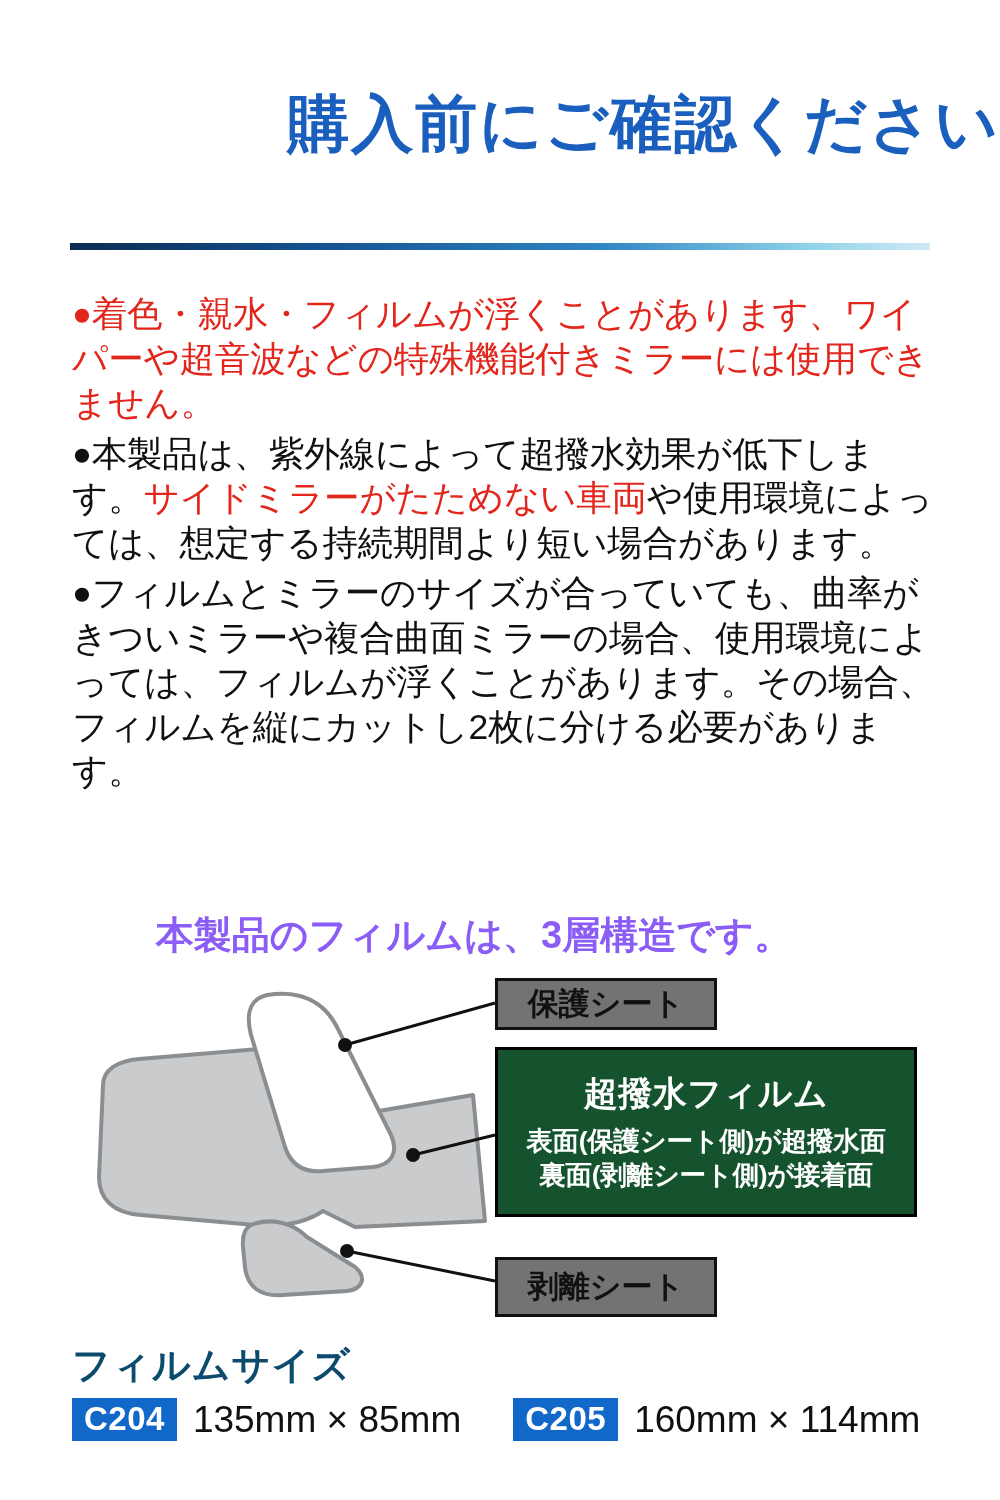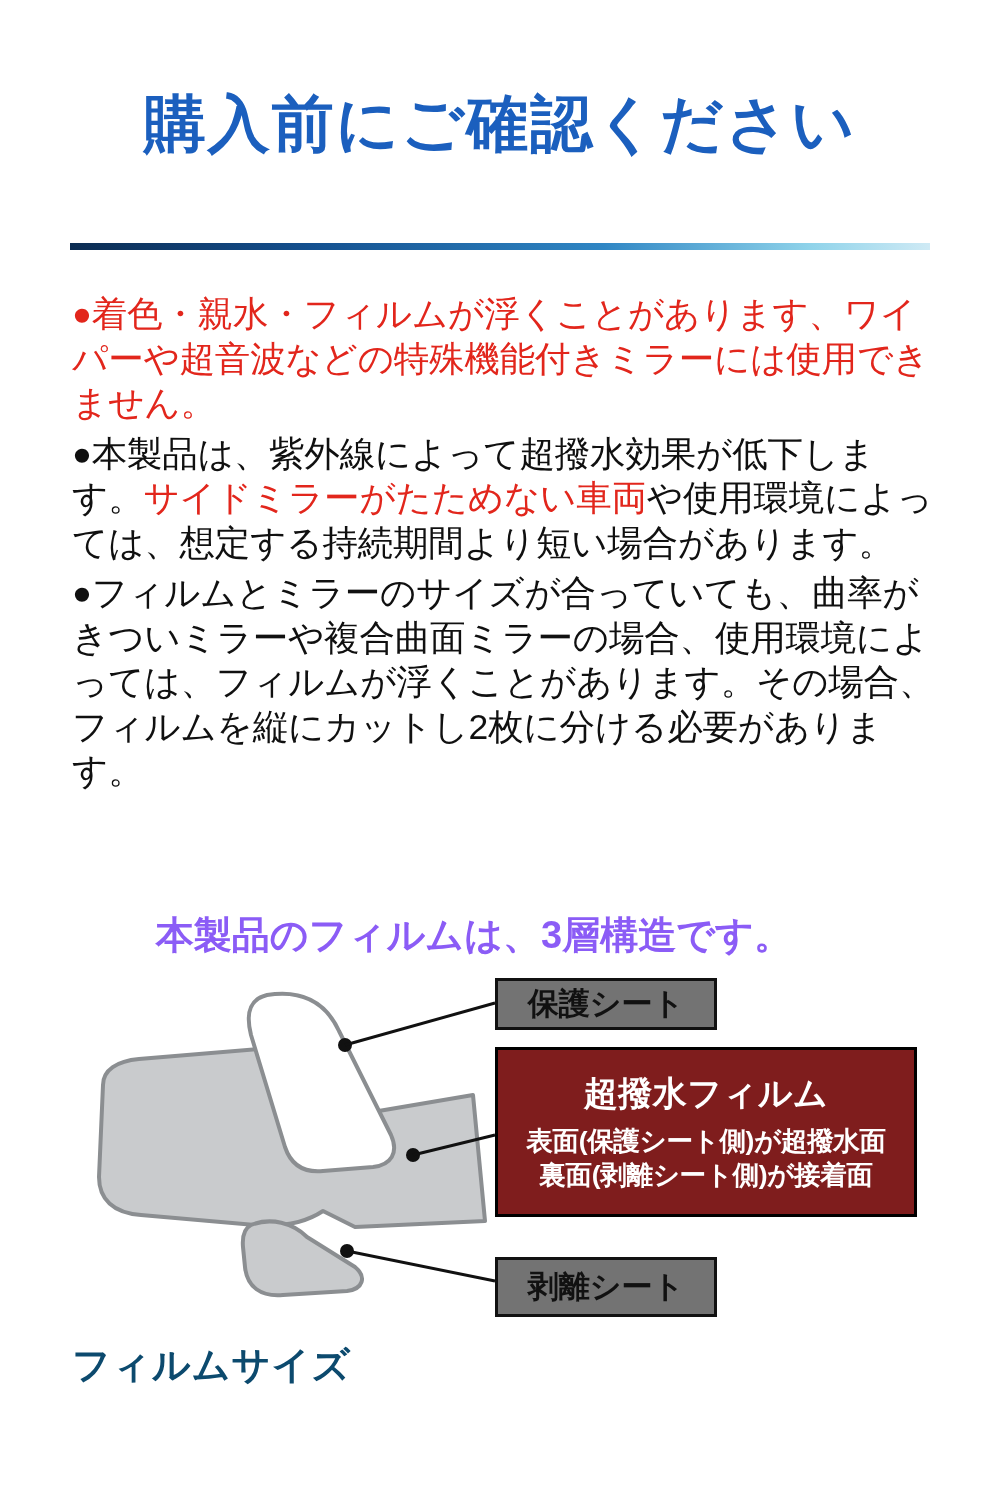--- a/index.html
+++ b/index.html
@@ -21,21 +21,21 @@
     height: 1500px;
     box-sizing: border-box;
   }
 
   
   .title {
     position: absolute;
     top: 82px;
     left: 0;
     width: 1000px;
-    text-align: center;
+    text-align: right;
     font-size: 62px;
     font-weight: bold;
     letter-spacing: 2px;
     color: #1b5fbe;
     white-space: nowrap;
   }
 
   
   .divider {
     position: absolute;
@@ -130,21 +130,21 @@
     top: 282px;
     width: 222px;
     height: 60px;
     font-size: 31px;
   }
   .callout-main {
     left: 440px;
     top: 72px;
     width: 422px;
     height: 170px;
-    background: #7f1d1d;
+    background: #14532d;
     border: 3px solid #000;
     color: #fff;
     flex-direction: column;
     justify-content: center;
     padding: 4px 22px;
   }
   .callout-main .m1 {
     font-size: 34px;
     font-weight: bold;
     margin-bottom: 8px;
@@ -252,14 +252,21 @@
       <div class="m1">超撥水フィルム</div>
       <div class="m2">表面(保護シート側)が超撥水面</div>
       <div class="m3">裏面(剥離シート側)が接着面</div>
     </div>
 
     <div class="callout callout-peel">剥離シート</div>
   </div>
 
   <div class="size-heading">フィルムサイズ</div>
 
+  <div class="size-row">
+    <span class="size-tag">C204</span>
+    <span class="size-value">135mm × 85mm</span>
+    <span class="size-gap"></span>
+    <span class="size-tag">C205</span>
+    <span class="size-value">160mm × 114mm</span>
+  </div>
 
 </div>
 
 </body></html>

